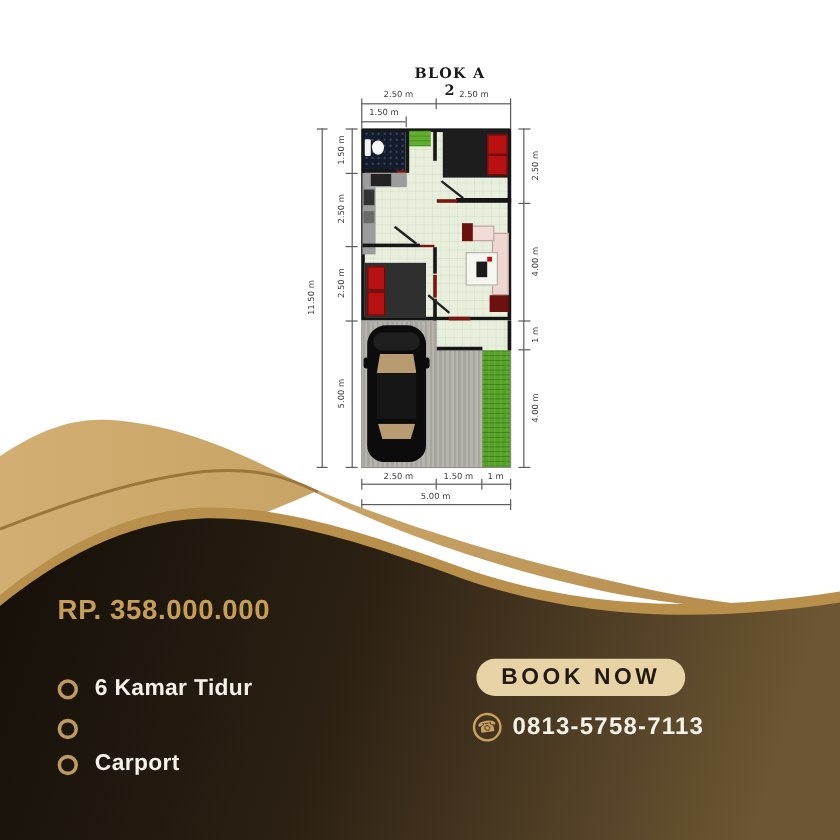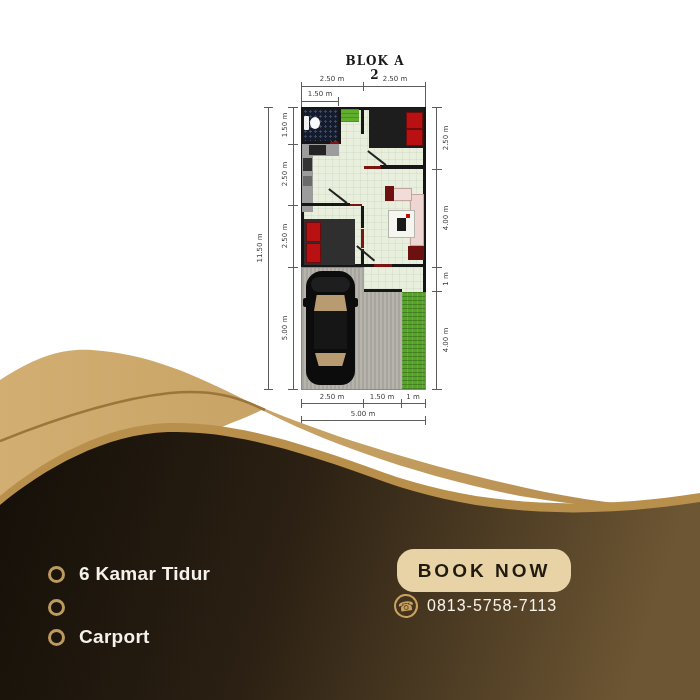--- a/index.html
+++ b/index.html
@@ -68,28 +68,28 @@
   .dtext.v{transform:translate(-50%,-50%) rotate(-90deg);}
 
   
   .waves{left:0;top:0;width:700px;height:700px;pointer-events:none;}
 
   
   .price{left:48px;top:495px;font-size:23px;font-weight:bold;letter-spacing:.5px;color:#c79e57;}
   .feat-row{left:48px;height:22px;display:flex;align-items:center;gap:14px;}
   .ring{width:11px;height:11px;border:3px solid #bd9a5e;border-radius:50%;box-sizing:content-box;}
   .feat-label{font-size:19px;font-weight:bold;color:#f5f2ec;letter-spacing:.3px;}
-  .book-btn{left:397px;top:549px;width:174px;height:43px;background:#e7d3a6;border-radius:17px;
+  .book-btn{left:397px;top:549px;width:174px;height:31px;background:#e7d3a6;border-radius:17px;
     display:flex;align-items:center;justify-content:center;border:none;cursor:pointer;}
   .book-btn span{font-size:19px;font-weight:bold;letter-spacing:3px;color:#211a10;}
   .phone-row{left:394px;top:594px;display:flex;align-items:center;gap:9px;cursor:pointer;}
   .phone-ic{width:20px;height:20px;border:2px solid #c9a25f;border-radius:50%;color:#c9a25f;
     display:flex;align-items:center;justify-content:center;font-size:13px;line-height:1;
     font-family:"DejaVu Sans",sans-serif;transform:rotate(-8deg);}
-  .phone-num{font-size:16px;font-weight:normal;color:#f7f3ea;letter-spacing:1px;}
+  .phone-num{font-size:20px;font-weight:bold;color:#f7f3ea;letter-spacing:1px;}
   .ig-line{left:394px;top:632px;font-size:18px;color:#f2ece0;letter-spacing:.4px;cursor:pointer;}
 </style>
 </head>
 <body>
 
 <div class="page">
 
   <div class="abs plan-title">BLOK A 2</div>
 
   <div class="abs house"></div>
@@ -221,20 +221,21 @@
     <path d="M0,380 C35,357 62,348 92,350 C150,354 195,375 245,400 C315,432 430,468 545,492
              C600,503 655,508 700,510 L700,515 C640,512 580,506 520,496 C410,474 320,440 262,410
              C215,432 100,472 0,505 Z" fill="url(#gTan)"></path>
     <path d="M0,441 C55,419 115,399 170,393 C215,389 240,398 265,410" fill="none" stroke="#9c753a" stroke-width="2.5"></path>
     <path d="M0,496 C45,459 105,425 168,423 C235,421 305,444 385,473 C465,501 565,514 700,493
              L700,700 L0,700 Z" fill="#b98f4c"></path>
     <path d="M0,505 C45,468 105,434 168,432 C235,430 305,453 385,482 C465,510 565,523 700,502
              L700,700 L0,700 Z" fill="url(#gDark)"></path>
   </svg>
 
+  <div class="abs price">RP. 358.000.000</div>
 
   <div class="abs feat-row" style="top:563px;">
     <span class="ring"></span>
     <span class="feat-label">6 Kamar Tidur</span>
   </div>
   <div class="abs feat-row" style="top:596px;">
     <span class="ring"></span>
   </div>
   <div class="abs feat-row" style="top:626px;">
     <span class="ring"></span>

